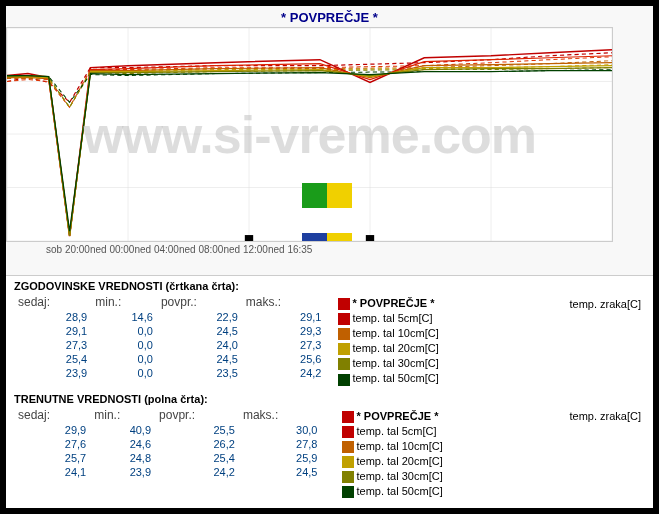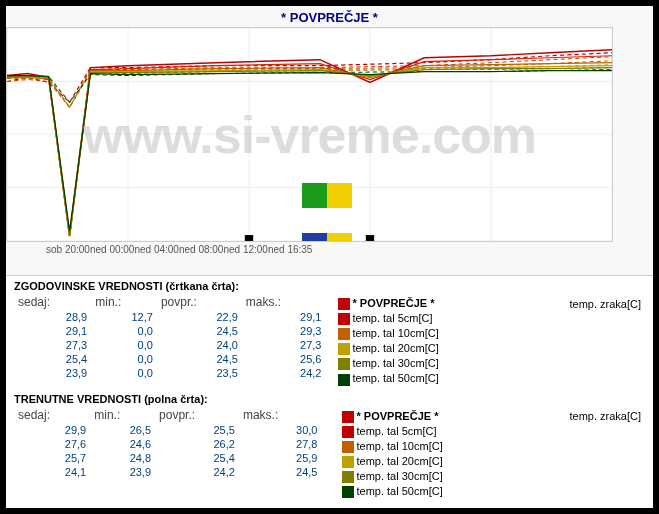--- a/index.html
+++ b/index.html
@@ -264,21 +264,21 @@
             <tr>
               <th>sedaj:</th>
               <th>min.:</th>
               <th>povpr.:</th>
               <th>maks.:</th>
             </tr>
           </thead>
           <tbody id="historic-tbody">
           <tr>
     <td>28,9</td>
-    <td>12,7</td>
+    <td>14,6</td>
     <td>22,9</td>
     <td>29,1</td>
   </tr>
               <tr>
     <td>29,1</td>
     <td>0,0</td>
     <td>24,5</td>
     <td>29,3</td>
   </tr>
               <tr>
@@ -338,21 +338,21 @@
             <tr>
               <th>sedaj:</th>
               <th>min.:</th>
               <th>povpr.:</th>
               <th>maks.:</th>
             </tr>
           </thead>
           <tbody id="current-tbody">
               <tr>
     <td>29,9</td>
-    <td>26,5</td>
+    <td>40,9</td>
     <td>25,5</td>
     <td>30,0</td>
   </tr>
               <tr>
     <td>27,6</td>
     <td>24,6</td>
     <td>26,2</td>
     <td>27,8</td>
   </tr>
               <tr>

